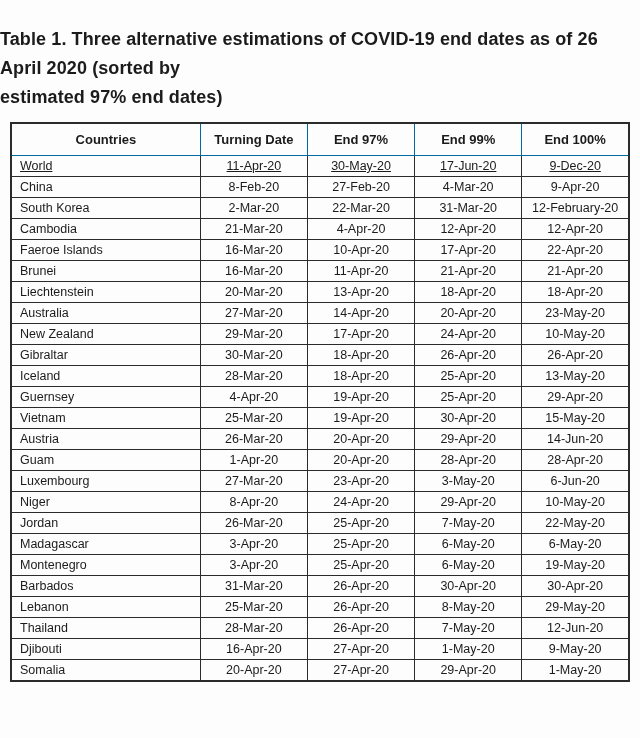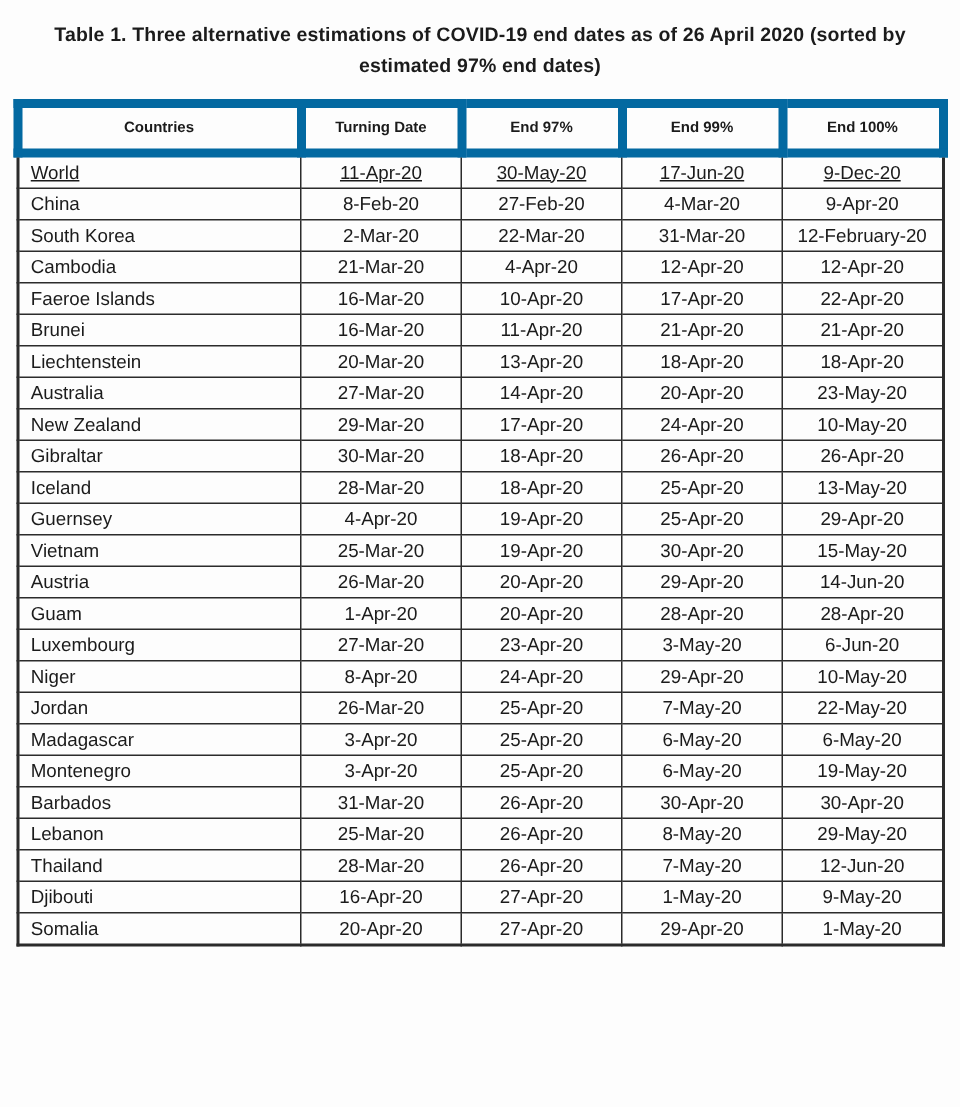--- a/index.html
+++ b/index.html
@@ -8,39 +8,39 @@
     background: #fdfdfd;
   }
   body {
     width: 640px;
     height: 738px;
     font-family: "Liberation Sans", sans-serif;
     color: #1b1b1b;
     overflow: hidden;
   }
   .title {
-    text-align: center;
+    text-align: left;
     font-weight: bold;
-    font-size: 13px;
+    font-size: 18px;
     line-height: 1.6;
-    padding-top: 13px;
+    padding-top: 25px;
     letter-spacing: 0.1px;
   }
   table.data-table {
     border-collapse: collapse;
     width: 620px;
     margin: 11px auto 0 auto;
     border: 2px solid #2b2b2b;
     table-layout: fixed;
   }
   table.data-table col.c-country { width: 189px; }
   table.data-table col.c-date    { width: 107px; }
   th {
-    border: 6px solid #0369a1;
-    font-size: 10px;
+    border: 1px solid #0369a1;
+    font-size: 13px;
     font-weight: bold;
     text-align: center;
     padding: 8px 3px;
     background: #fdfdfd;
   }
   td {
     border: 1px solid #2b2b2b;
     font-size: 12.5px;
     padding: 2px 4px;
     height: 16px;

